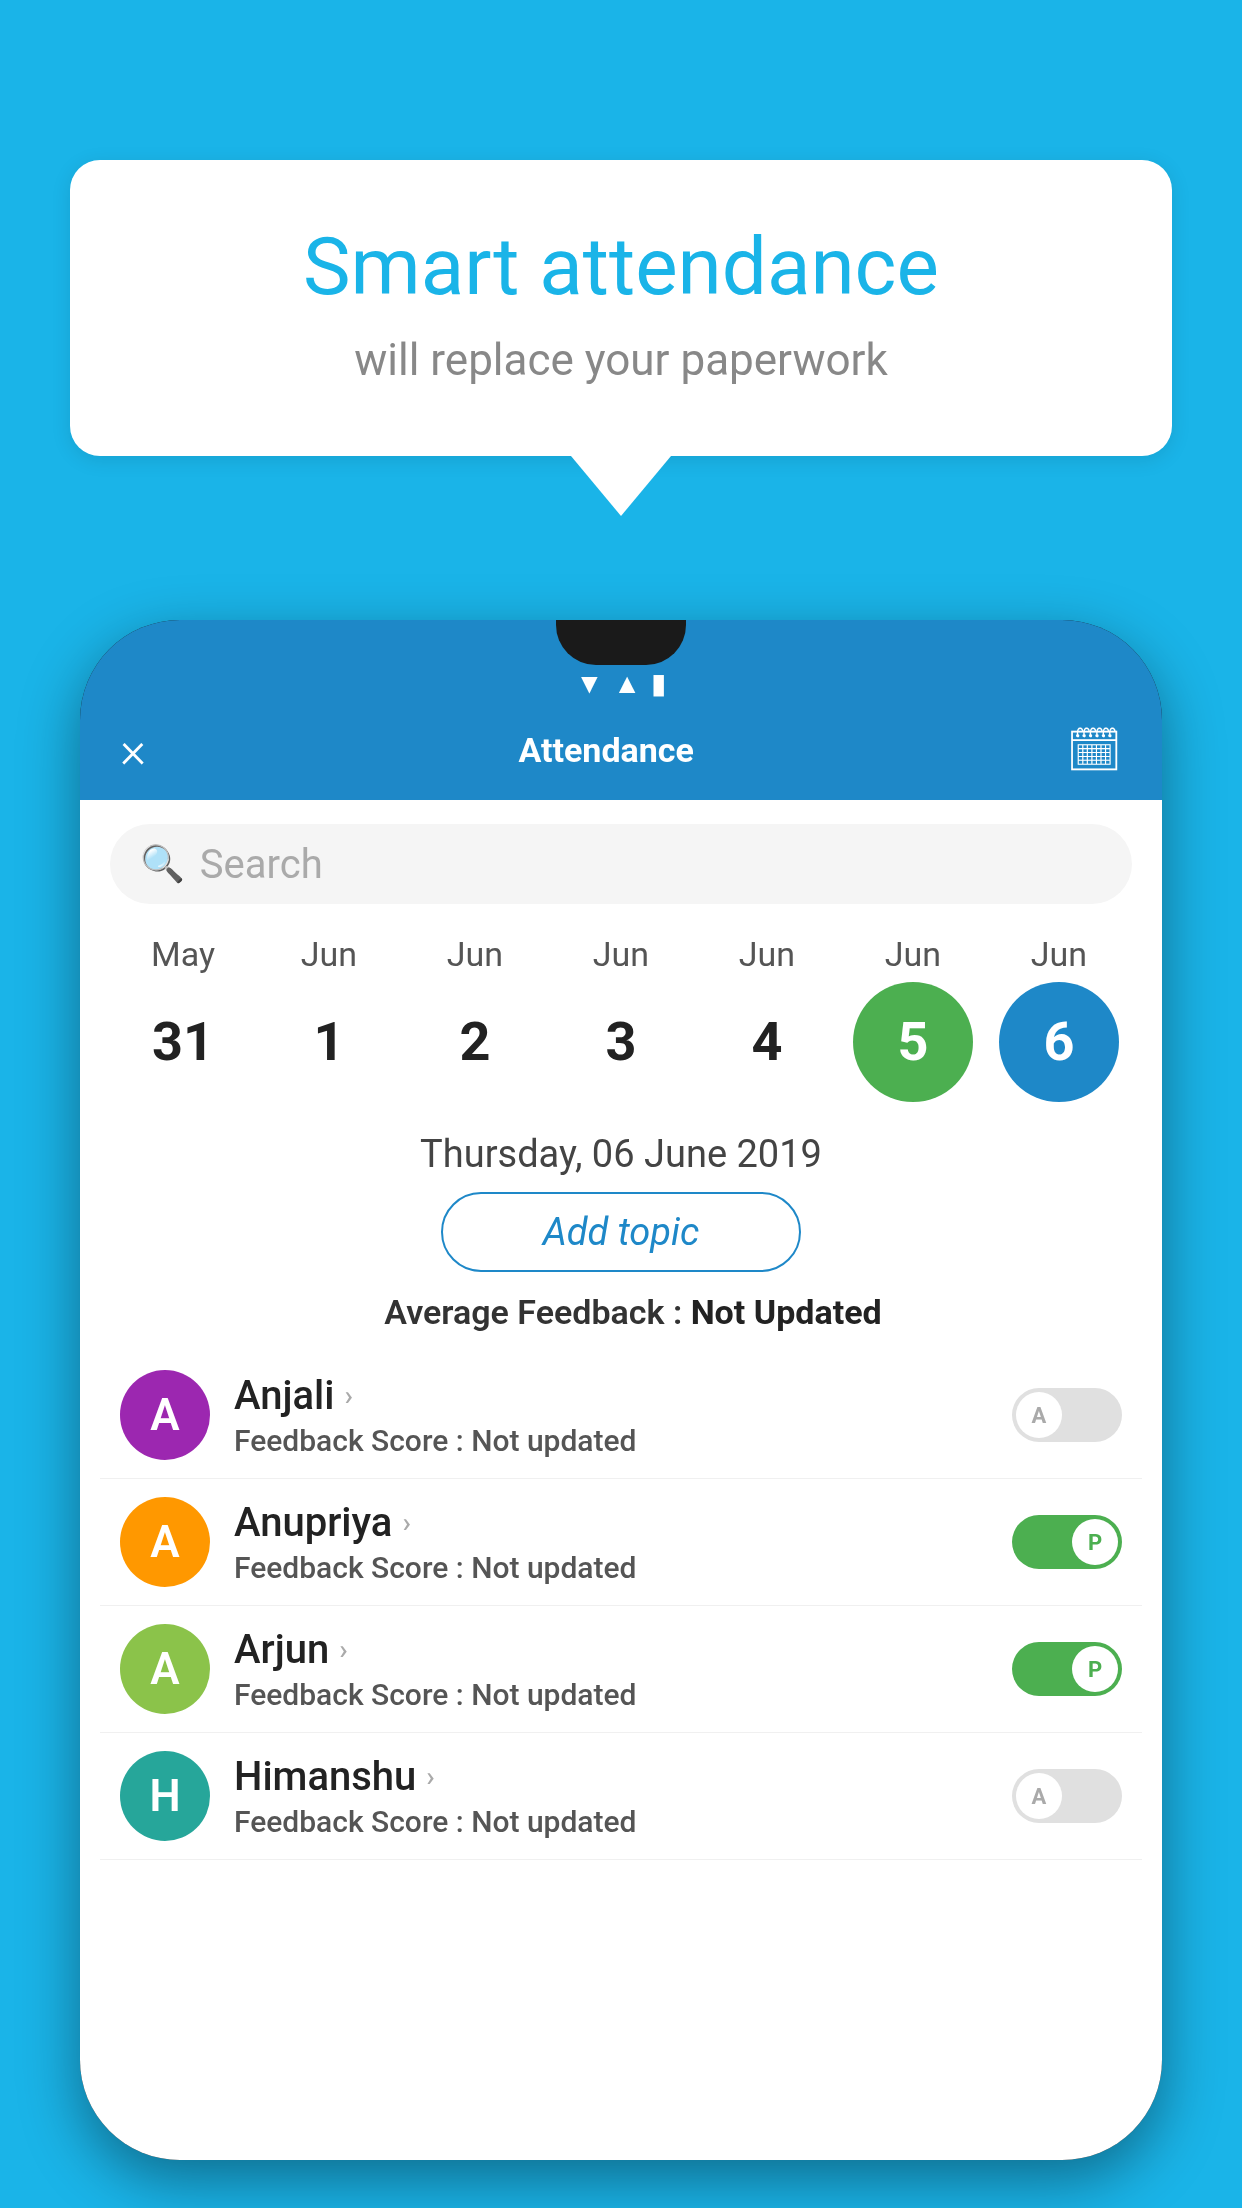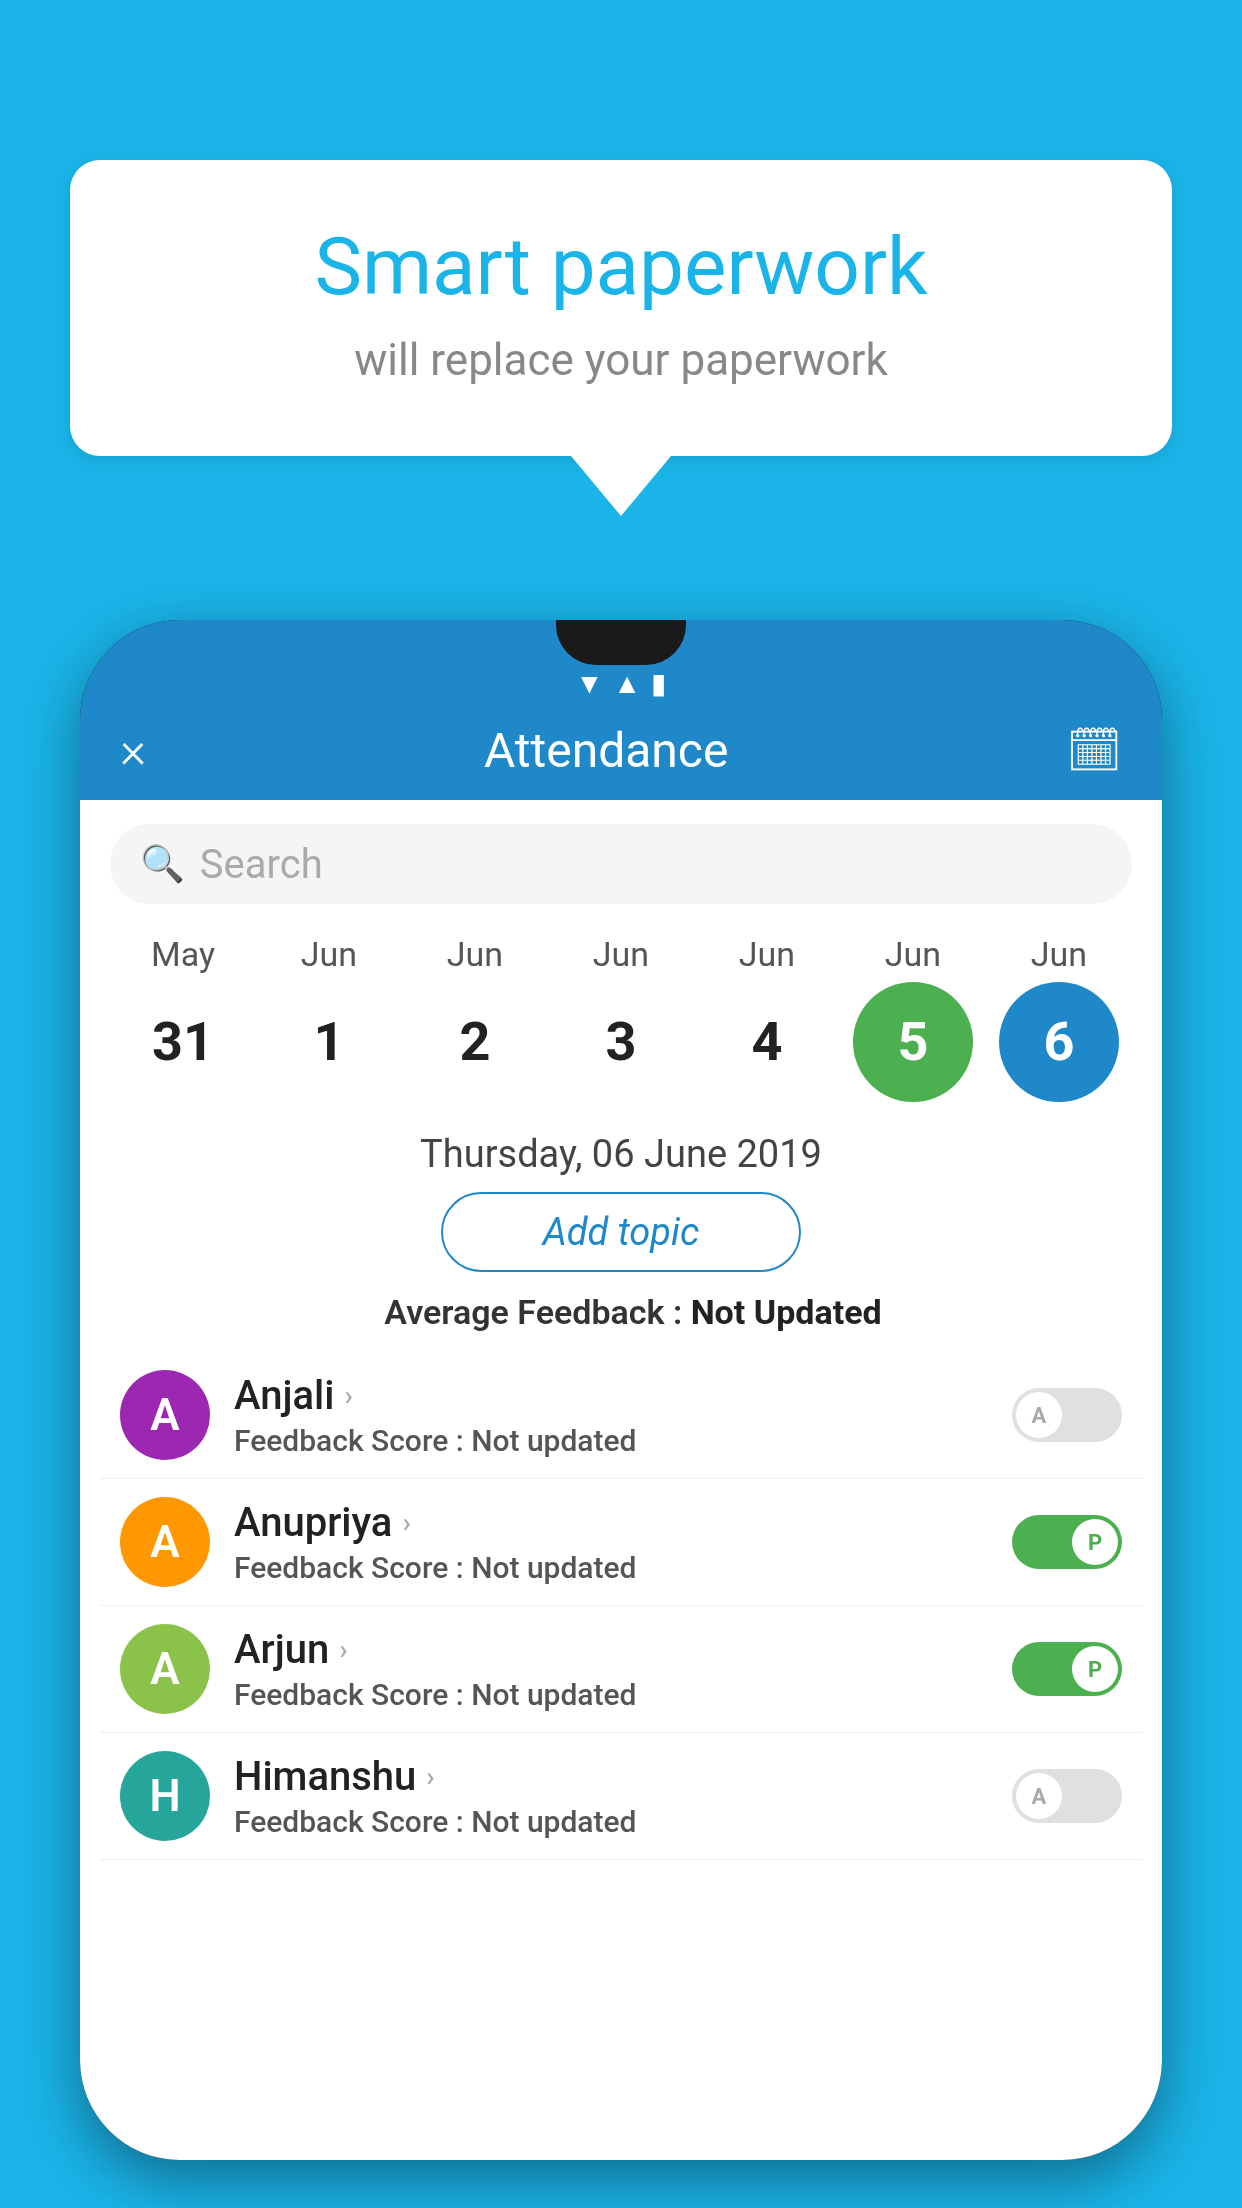--- a/index.html
+++ b/index.html
@@ -104,22 +104,22 @@
       justify-content: space-between;
       padding: 0 40px;
     }
     .header-close {
       color: white;
       font-size: 50px;
       font-weight: 300;
     }
     .header-title {
       color: white;
-      font-size: 48px;
-      font-weight: 400;
+      font-size: 34px;
+      font-weight: 700;
     }
     .header-calendar {
       color: white;
       font-size: 44px;
     }
 
     
     .app-content {
       background: white;
       height: calc(100% - 180px);
@@ -319,21 +319,21 @@
     .avatar-purple { background-color: #9c27b0; }
     .avatar-orange { background-color: #ff9800; }
     .avatar-green-light { background-color: #8bc34a; }
     .avatar-teal { background-color: #26a69a; }
   </style>
 </head>
 <body>
 
 <div class="speech-bubble-container">
   <div class="speech-bubble">
-    <div class="speech-bubble-title">Smart paperwork</div>
+    <div class="speech-bubble-title">Smart attendance</div>
     <div class="speech-bubble-subtitle">will replace your paperwork</div>
   </div>
   <div class="speech-bubble-arrow"></div>
 </div>
 
 <div class="phone-frame">
 
   <div class="phone-status-bar">
     <div class="status-time">14:29</div>
     <div class="notch"></div>

